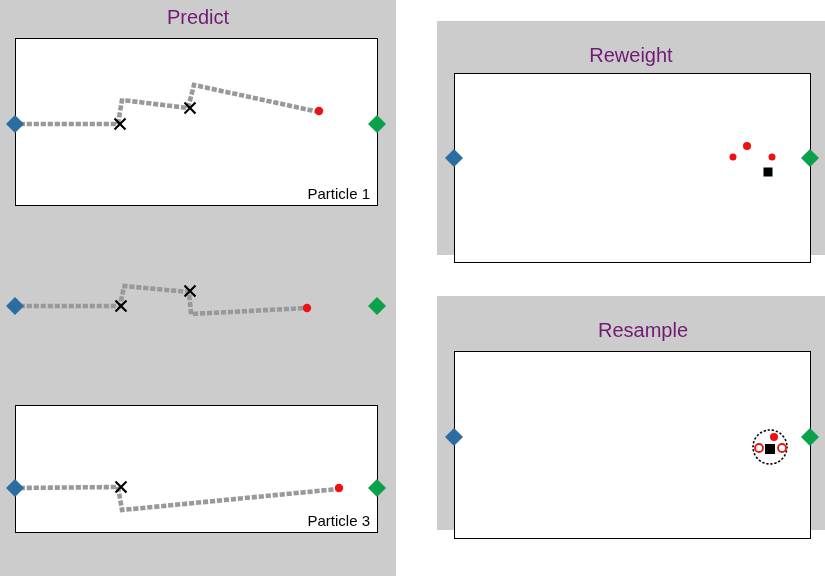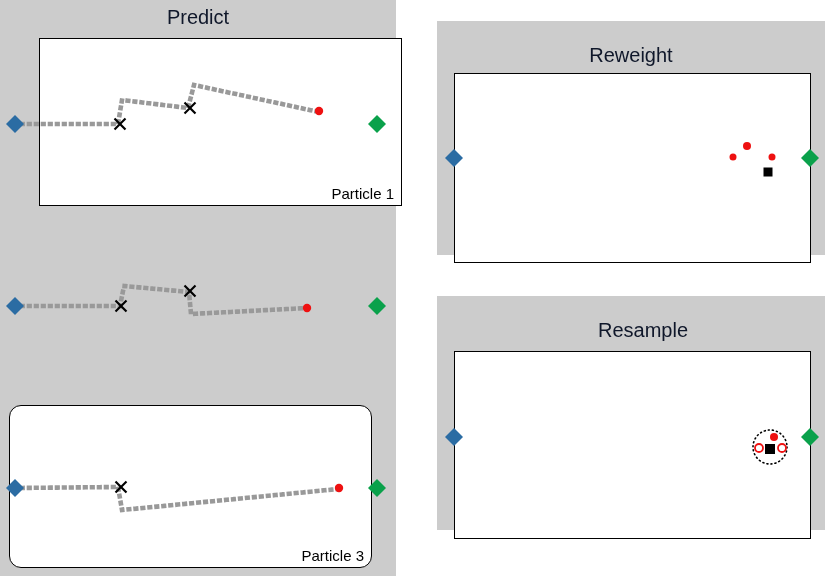--- a/index.html
+++ b/index.html
@@ -32,39 +32,39 @@
   #reweight-panel { left: 437px; top: 21px;  width: 388px; height: 234px; }
   #resample-panel { left: 437px; top: 296px; width: 388px; height: 234px; }
 
   
   .panel-title {
     position: absolute;
     left: 0;
     width: 100%;
     text-align: center;
     font-size: 20px;
-    color: #0f172a;
+    color: #701a75;
     font-family: "Liberation Sans", sans-serif;
     line-height: 1;
     white-space: nowrap;
   }
   #predict-panel  .panel-title { top: 7px; }
   #reweight-panel .panel-title { top: 24px; }
   #resample-panel .panel-title { top: 24px; margin-left: 12px; }
 
   
   .plotbox {
     position: absolute;
     background: #ffffff;
     border: 1.6px solid #000000;
     box-sizing: border-box;
   }
-  #particle1-box { left: 15px; top: 38px;  width: 363px; height: 168px; margin-left: 24px; }
+  #particle1-box { left: 15px; top: 38px;  width: 363px; height: 168px; }
   #particle2-box { left: 15px; top: 221px; width: 363px; height: 167px; }
-  #particle3-box { left: 9px; top: 405px; width: 363px; height: 163px; border-radius: 12px; }
+  #particle3-box { left: 15px; top: 405px; width: 363px; height: 128px; }
   #reweight-box  { left: 17px; top: 52px;  width: 357px; height: 190px; }
   #resample-box  { left: 17px; top: 55px;  width: 357px; height: 188px; }
 
   .plot-label {
     position: absolute;
     right: 7px;
     bottom: 3px;
     font-size: 15px;
     color: #000000;
     white-space: nowrap;

